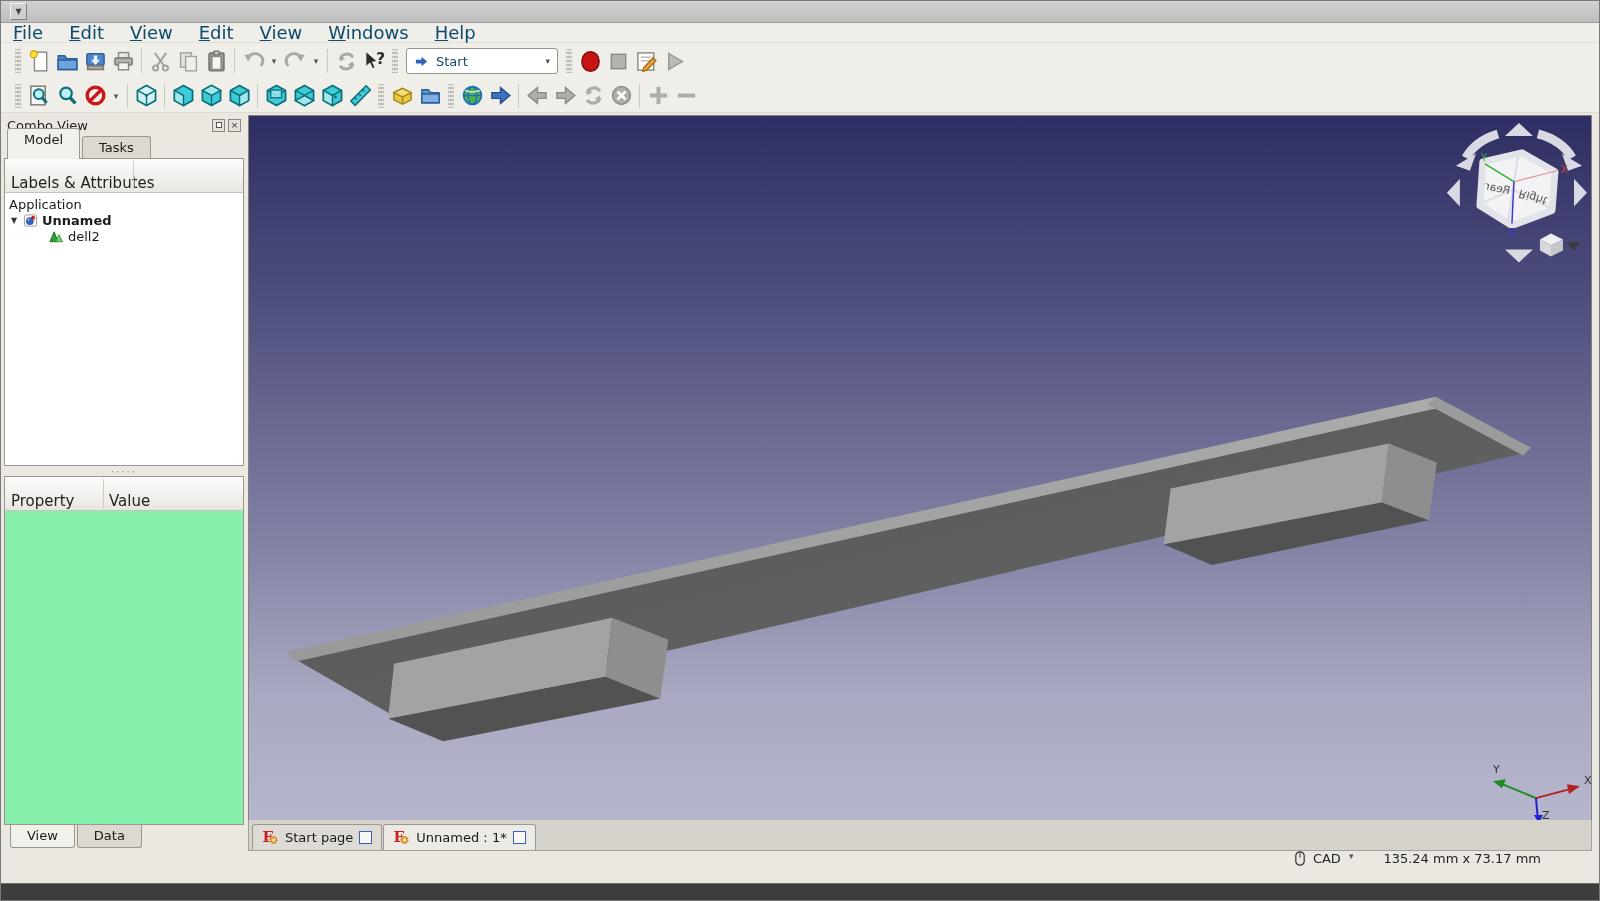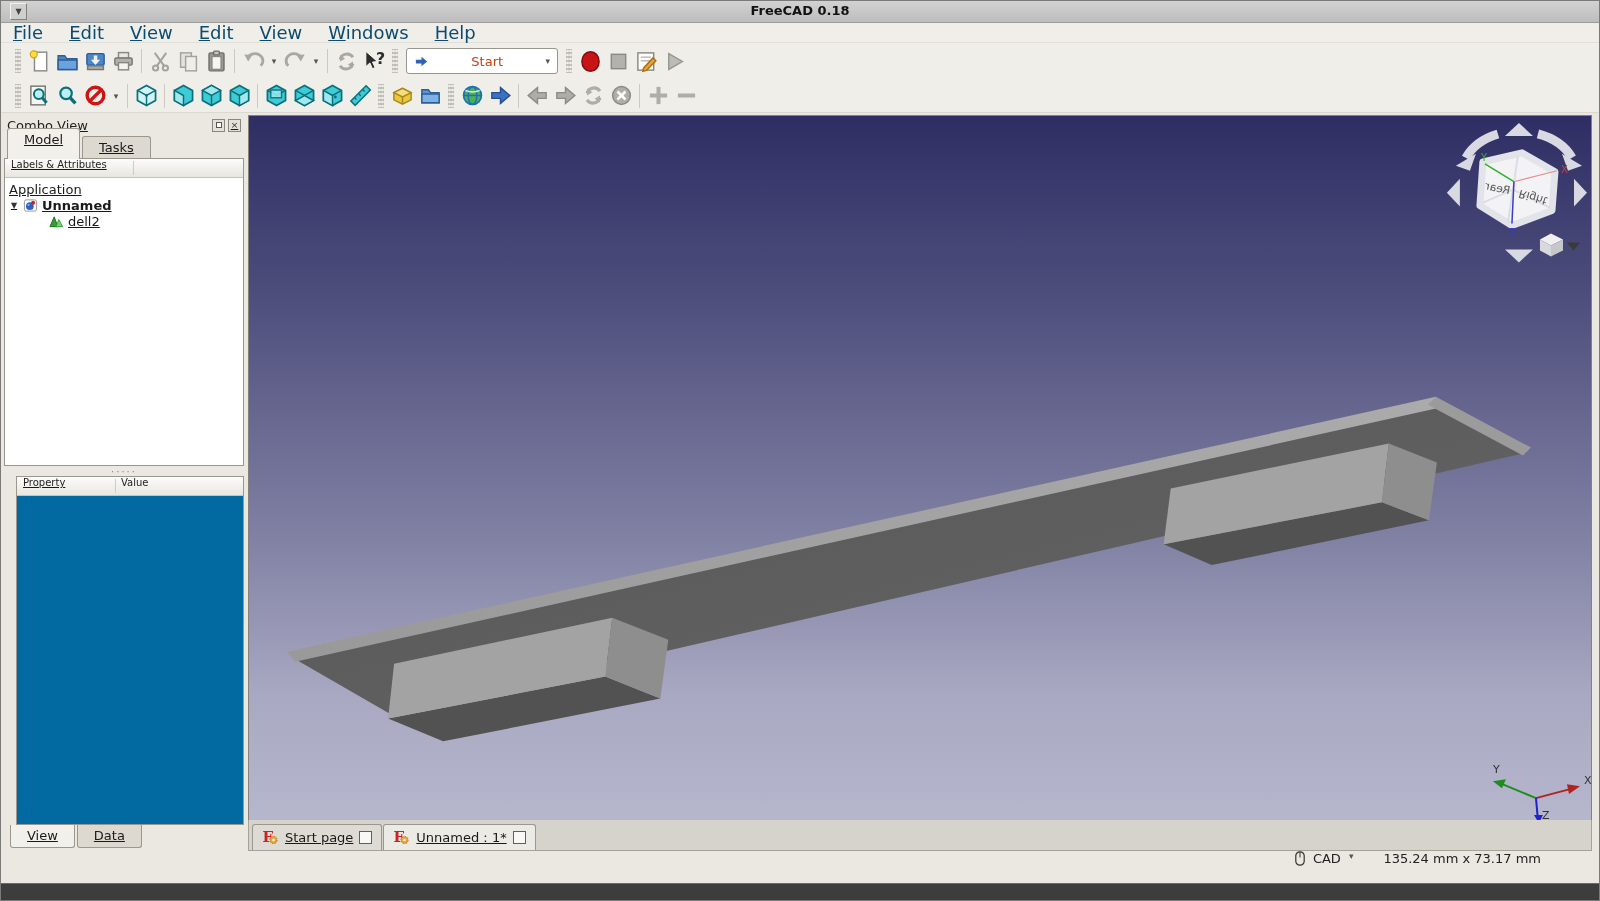--- a/index.html
+++ b/index.html
@@ -21,42 +21,42 @@
   .toolbar { background:#f0eee8; display:flex; align-items:center; padding-left:10px; }
   .tb1 { height:36px; flex:0 0 36px; }
   .tb2 { height:34px; flex:0 0 34px; border-bottom:1px solid #dcd9d2; }
   .tbtn { width:28px; height:28px; display:flex; align-items:center; justify-content:center; background:transparent; border:1px solid transparent; }
   .tbtn svg { width:23px; height:23px; }
   .tbtn.small { width:14px; }
   .grip { width:6px; height:24px; margin:0 4px; background-image:radial-gradient(#b3b0a8 1px, transparent 1.2px); background-size:3px 4px; background-position:center; }
   .tsep { width:1px; height:24px; background:#ccc9c2; margin:0 4px; }
   .caret { font-size:9px; color:#555; }
   .wb-combo { height:26px; width:152px; background:#fff; border:1px solid #98958f; border-radius:3px; display:flex; align-items:center; gap:7px; padding:0 7px; margin:0 4px; }
-  .wb-combo .lbl { flex:1; font-size:13px; color:#c2410c;text-align:center; }
-
-  
-  .main { flex:1 1 auto; display:flex; padding-top:2px; min-height:0;text-decoration:underline; }
+  .wb-combo .lbl { flex:1; font-size:13px; color:#0c4a6e; }
+
+  
+  .main { flex:1 1 auto; display:flex; padding-top:2px; min-height:0; }
   .dock { width:247px; flex:0 0 247px; display:flex; flex-direction:column; padding:0 4px 0 3px; }
   .dock-titlebar { height:20px; display:flex; align-items:center; padding:0 3px; }
   .dock-titlebar .t { flex:1; font-size:13px; color:#222; }
   .panel-btn { width:13px; height:13px; border:1px solid #8a8780; background:#e4e1da; margin-left:3px; display:flex; align-items:center; justify-content:center; font-size:9px; color:#333; line-height:1; }
   .float-glyph { width:6px; height:6px; border:1px solid #555; background:#fff; }
   .panel-tabs { height:23px; display:flex; align-items:flex-end; padding-left:3px; }
   .ptab { padding:3px 16px 3px; border:1px solid #9b978f; border-bottom:none; border-radius:3px 3px 0 0; background:#ddd9d1; font-size:13px; margin-right:2px; }
   .ptab.active { background:#f2f0ea; position:relative; top:1px; padding-bottom:12px; }
   .treebox { height:308px; border:1px solid #9b978f; background:#fff; display:flex; flex-direction:column; overflow:hidden; }
-  .colheader { height:19px; background:linear-gradient(#fcfcfb,#e9e6e0); border-bottom:1px solid #c6c3bb; display:flex; align-items:flex-start; font-size:10px; color:#222; position:relative; }
+  .colheader { height:34px; background:linear-gradient(#fcfcfb,#e9e6e0); border-bottom:1px solid #c6c3bb; display:flex; align-items:flex-end; font-size:15px; color:#222; position:relative; }
   .colheader .c1 { padding-left:6px; }
   .colheader .vline { position:absolute; top:2px; bottom:2px; width:1px; background:#cfccc5; }
   .tree { padding:3px 16px 0 4px; font-size:13px; }
   .tree-row { display:flex; align-items:center; height:16px; gap:4px; }
   .expander { font-size:8px; color:#333; width:10px; text-align:center; }
   .tree-ico { width:15px; height:15px; flex:0 0 15px; }
   .splitterh { height:10px; display:flex; align-items:center; justify-content:center; color:#8b887f; font-size:10px; letter-spacing:2px; }
-  .propbox { flex:1 1 auto; border:1px solid #9b978f; background:#0369a1; display:flex; flex-direction:column; min-height:0;margin-left:12px; }
+  .propbox { flex:1 1 auto; border:1px solid #9b978f; background:#86efac; display:flex; flex-direction:column; min-height:0; }
   .propbox .colheader .c2 { position:absolute; left:104px; }
   .propbox .vline { left:98px; }
   .dock-bottom-tabs { height:26px; display:flex; align-items:flex-start; padding-left:6px; padding-top:0; }
   .btab { padding:3px 16px 4px; border:1px solid #9b978f; border-top:none; border-radius:0 0 3px 3px; background:#ddd9d1; font-size:13px; margin-right:2px; }
   .btab.active { background:#f2f0ea; }
 
   
   .right-col { flex:1 1 auto; display:flex; flex-direction:column; margin-right:7px; min-width:0; }
   .viewport { flex:1 1 auto; position:relative; border:1px solid #85827b; border-bottom:none; background:linear-gradient(180deg,#2e2e64 0%,#4d4d7c 25%,#8181a4 60%,#a8a8c2 82%,#b6b6cd 100%); overflow:hidden; }
   .viewport svg.scene { position:absolute; inset:0; width:100%; height:100%; }
@@ -76,21 +76,20 @@
 </style>
 </head>
 <body>
 
 <div class="window">
 
   <div class="titlebar">
     <div class="wm-btn">
         <span>▼</span>
       </div>
-    <div class="title">FreeCAD 0.18</div>
   </div>
 
   <div class="menubar">
     <span class="menu-item">File</span>
     <span class="menu-item">Edit</span>
     <span class="menu-item">View</span>
     <span class="menu-item">Edit</span>
     <span class="menu-item">View</span>
     <span class="menu-item">Windows</span>
     <span class="menu-item">Help</span>

